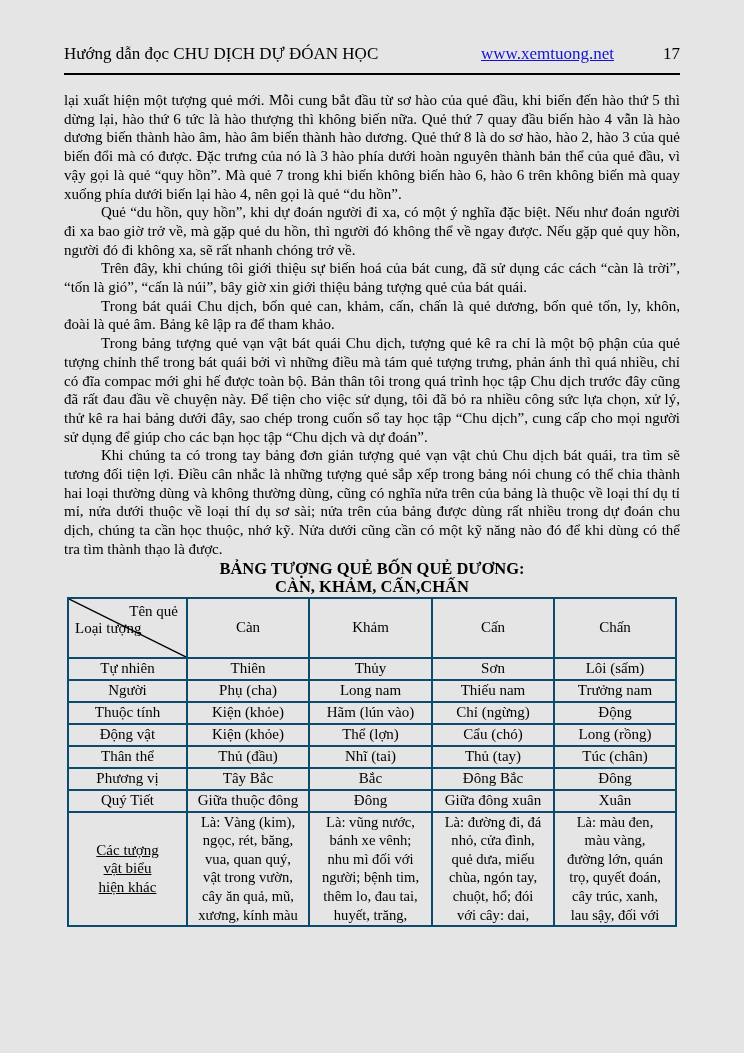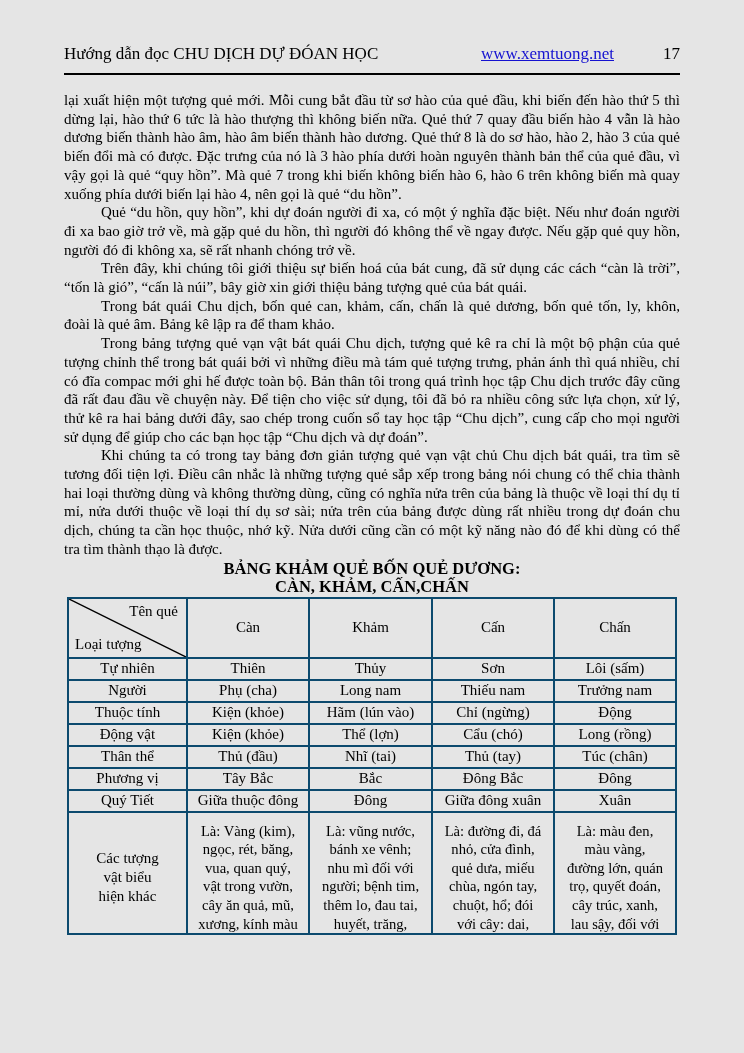--- a/index.html
+++ b/index.html
@@ -22,26 +22,26 @@
   .content p{margin:0;}
   .content p.indent{text-indent:37px;}
   
   .table-heading{text-align:center;font-weight:bold;font-size:16.5px;line-height:18.5px;margin-top:1px;}
   
   table.bagua{width:608px;margin:0 auto;border-collapse:collapse;table-layout:fixed;}
   table.bagua td{border:2px solid #0c4a6e;text-align:center;font-size:15px;padding:0;overflow:hidden;}
   td.corner{position:relative;height:58px;}
   .corner .diag{position:absolute;left:0;top:0;width:100%;height:100%;display:block;}
   .corner-top{position:absolute;top:4px;right:8px;font-size:15px;}
-  .corner-bottom{position:absolute;bottom:4px;left:6px;font-size:15px;}
+  .corner-bottom{position:absolute;bottom:20px;left:6px;font-size:15px;}
   td.colhead{font-size:15.5px;vertical-align:middle;margin-left:39px;}
   tr.datarow td{height:20px;line-height:19px;text-align:center;}
   tr.bigrow td{height:112px;vertical-align:top;}
-  tr.bigrow td.biglabel{vertical-align:middle;}
-  .pre{white-space:pre-line;line-height:18.6px;font-size:14.6px;padding-top:9px;}
+  tr.bigrow td.biglabel{vertical-align:middle;text-decoration:underline;}
+  .pre{white-space:pre-line;line-height:18.6px;font-size:14.6px;padding-top:0;}
   .biglabel .pre{font-size:15px;}
 </style>
 </head>
 <body>
 
 <div class="page">
 
   <div class="page-header">
     <span>Hướng dẫn đọc CHU DỊCH DỰ ĐÓAN HỌC</span>
     <span class="header-right">
@@ -53,21 +53,21 @@
   <div class="content">
     <p>lại xuất hiện một tượng quẻ mới. Mỗi cung bắt đầu từ sơ hào của quẻ đầu, khi biến đến hào thứ 5 thì dừng lại, hào thứ 6 tức là hào thượng thì không biến nữa. Quẻ thứ 7 quay đầu biến hào 4 vẫn là hào dương biến thành hào âm, hào âm biến thành hào dương. Quẻ thứ 8 là do sơ hào, hào 2, hào 3 của quẻ biến đổi mà có được. Đặc trưng của nó là 3 hào phía dưới hoàn nguyên thành bản thể của quẻ đầu, vì vậy gọi là quẻ “quy hồn”. Mà quẻ 7 trong khi biến không biến hào 6, hào 6 trên không biến mà quay xuống phía dưới biến lại hào 4, nên gọi là quẻ “du hồn”.</p>
     <p class="indent">Quẻ “du hồn, quy hồn”, khi dự đoán người đi xa, có một ý nghĩa đặc biệt. Nếu như đoán người đi xa bao giờ trở về, mà gặp quẻ du hồn, thì người đó không thể về ngay được. Nếu gặp quẻ quy hồn, người đó đi không xa, sẽ rất nhanh chóng trở về.</p>
     <p class="indent">Trên đây, khi chúng tôi giới thiệu sự biến hoá của bát cung, đã sử dụng các cách “càn là trời”, “tốn là gió”, “cấn là núi”, bây giờ xin giới thiệu bảng tượng quẻ của bát quái.</p>
     <p class="indent">Trong bát quái Chu dịch, bốn quẻ can, khảm, cấn, chấn là quẻ dương, bốn quẻ tốn, ly, khôn, đoài là quẻ âm. Bảng kê lập ra để tham khảo.</p>
     <p class="indent">Trong bảng tượng quẻ vạn vật bát quái Chu dịch, tượng quẻ kê ra chỉ là một bộ phận của quẻ tượng chỉnh thể trong bát quái bởi vì những điều mà tám quẻ tượng trưng, phản ánh thì quá nhiều, chỉ có đĩa compac mới ghi hế được toàn bộ. Bản thân tôi trong quá trình học tập Chu dịch trước đây cũng đã rất đau đầu về chuyện này. Để tiện cho việc sử dụng, tôi đã bỏ ra nhiều công sức lựa chọn, xử lý, thử kê ra hai bảng dưới đây, sao chép trong cuốn sổ tay học tập “Chu dịch”, cung cấp cho mọi người sử dụng để giúp cho các bạn học tập “Chu dịch và dự đoán”.</p>
     <p class="indent">Khi chúng ta có trong tay bảng đơn giản tượng quẻ vạn vật chủ Chu dịch bát quái, tra tìm sẽ tương đối tiện lợi. Điều cân nhắc là những tượng quẻ sắp xếp trong bảng nói chung có thể chia thành hai loại thường dùng và không thường dùng, cũng có nghĩa nửa trên của bảng là thuộc về loại thí dụ tỉ mỉ, nửa dưới thuộc về loại thí dụ sơ sài; nửa trên của bảng được dùng rất nhiều trong dự đoán chu dịch, chúng ta cần học thuộc, nhớ kỹ. Nửa dưới cũng cần có một kỹ năng nào đó để khi dùng có thể tra tìm thành thạo là được.</p>
   </div>
 
   <div class="table-heading">
-    <div>BẢNG KHẢM QUẺ BỐN QUẺ DƯƠNG:</div>
+    <div>BẢNG TƯỢNG QUẺ BỐN QUẺ DƯƠNG:</div>
     <div>CÀN, KHẢM, CẤN,CHẤN</div>
   </div>
 
   <table class="bagua">
     <colgroup>
       <col style="width:119px">
         <col style="width:122px">
         <col style="width:123px">
         <col style="width:122px">
         <col style="width:122px">

